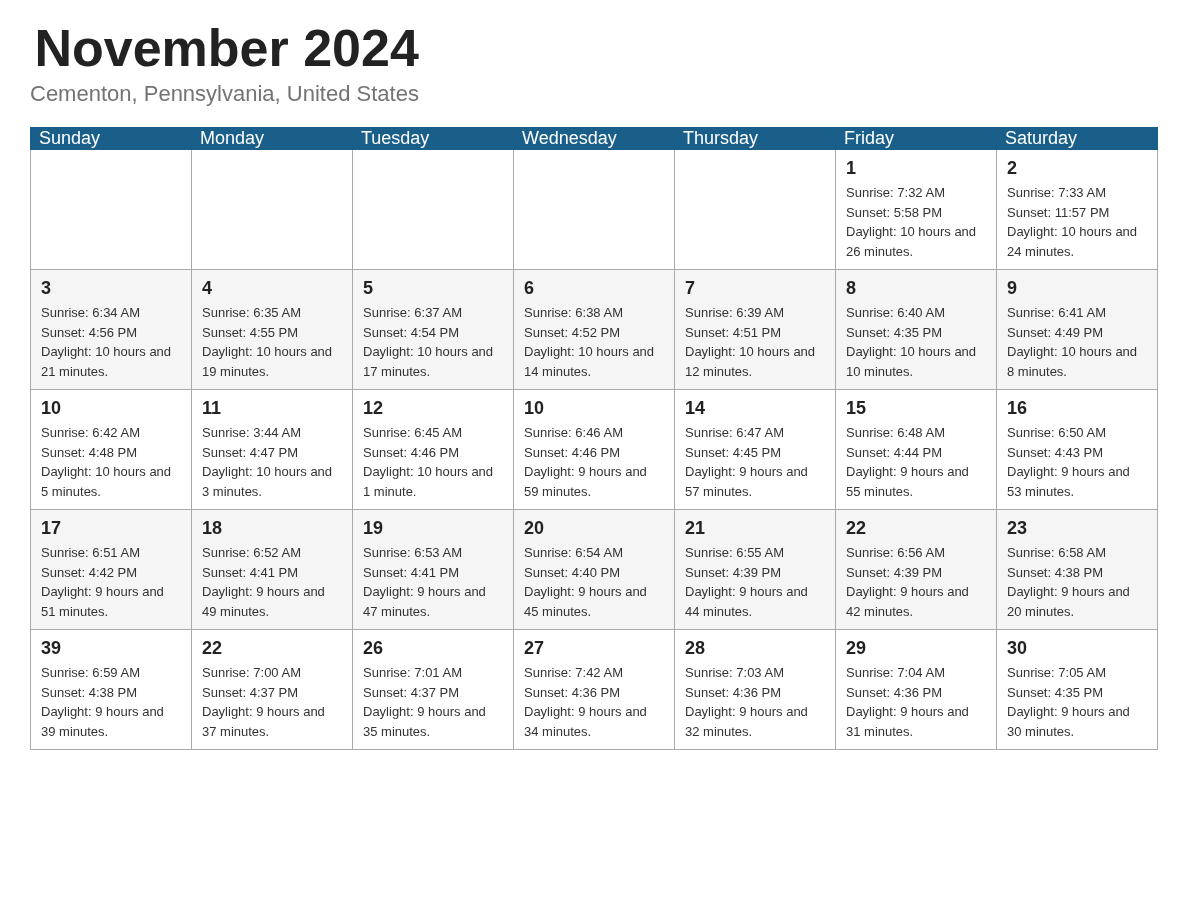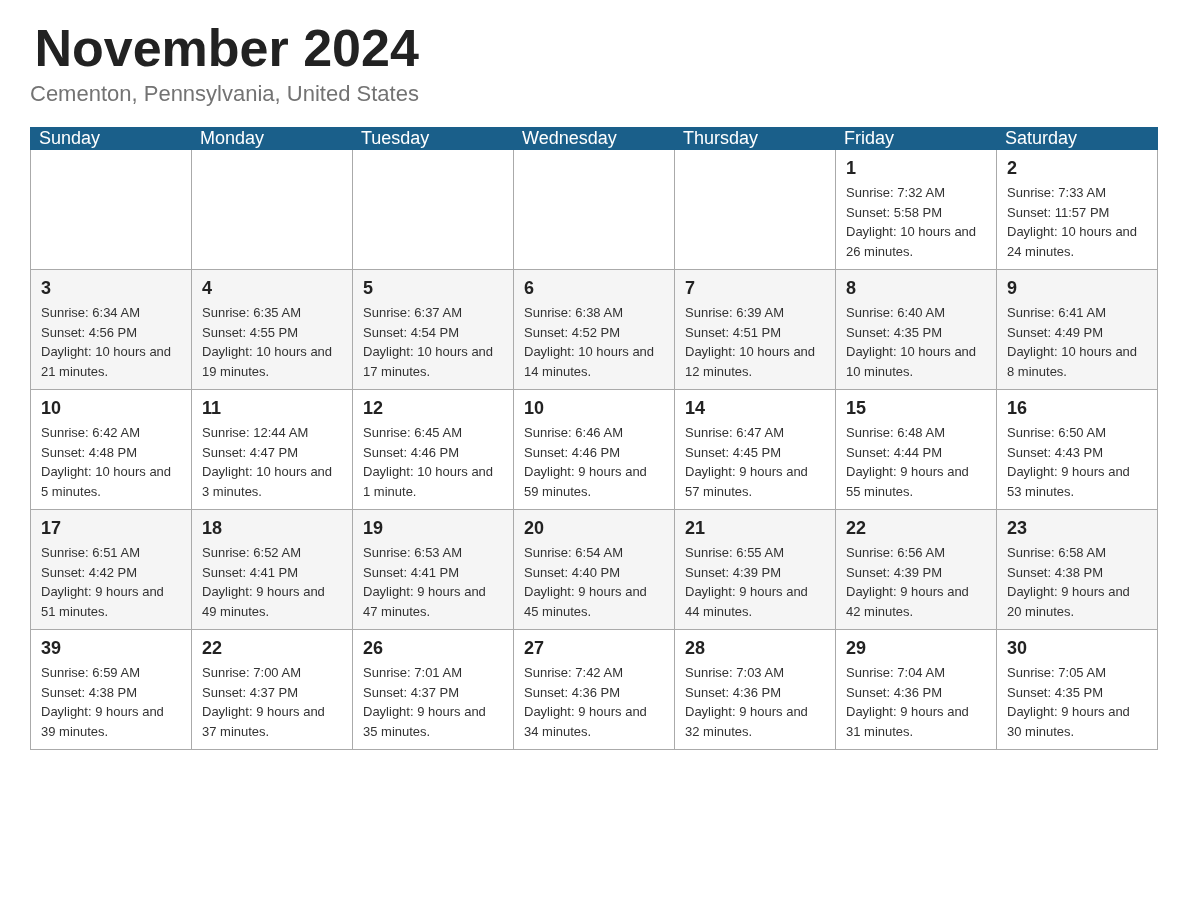--- a/index.html
+++ b/index.html
@@ -198,21 +198,21 @@
       </tr>
       <tr class="row-odd">
         <td>
           <span class="day-number">10</span>
           <div class="day-info">Sunrise: 6:42 AM</div>
           <div class="day-info">Sunset: 4:48 PM</div>
           <div class="day-info">Daylight: 10 hours and 5 minutes.</div>
         </td>
         <td>
           <span class="day-number">11</span>
-          <div class="day-info">Sunrise: 12:44 AM</div>
+          <div class="day-info">Sunrise: 3:44 AM</div>
           <div class="day-info">Sunset: 4:47 PM</div>
           <div class="day-info">Daylight: 10 hours and 3 minutes.</div>
         </td>
         <td>
           <span class="day-number">12</span>
           <div class="day-info">Sunrise: 6:45 AM</div>
           <div class="day-info">Sunset: 4:46 PM</div>
           <div class="day-info">Daylight: 10 hours and 1 minute.</div>
         </td>
         <td>

